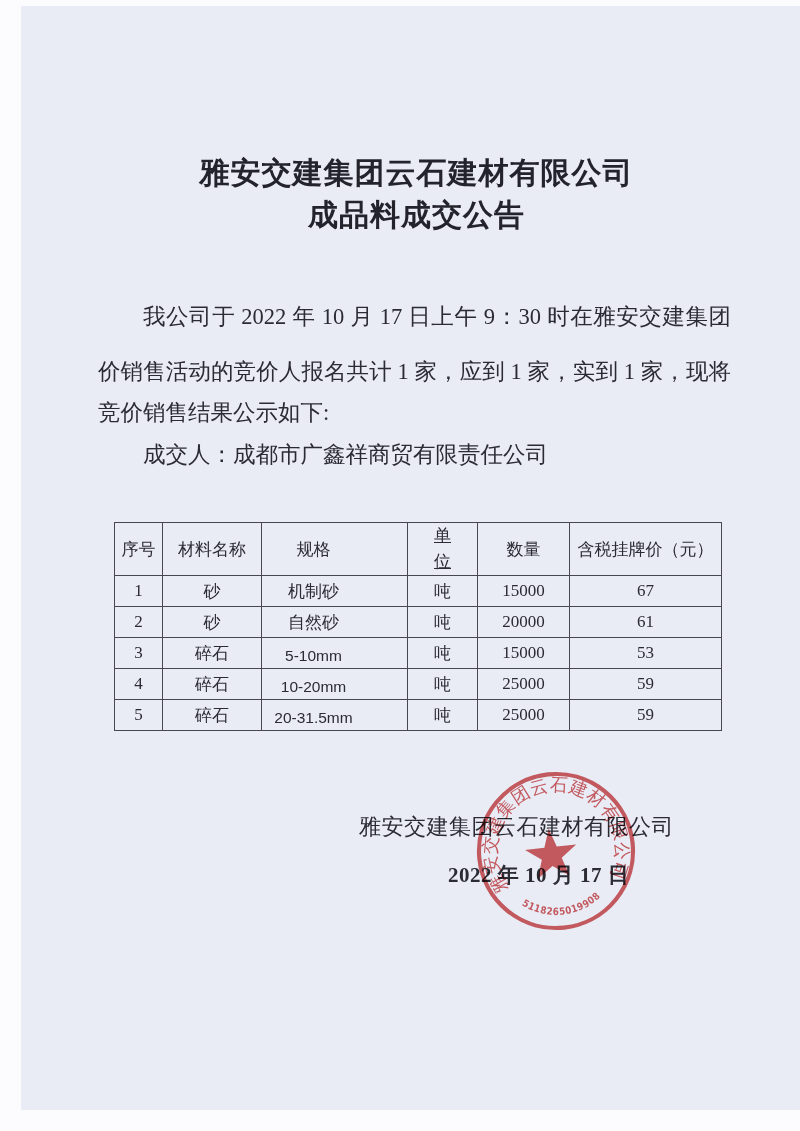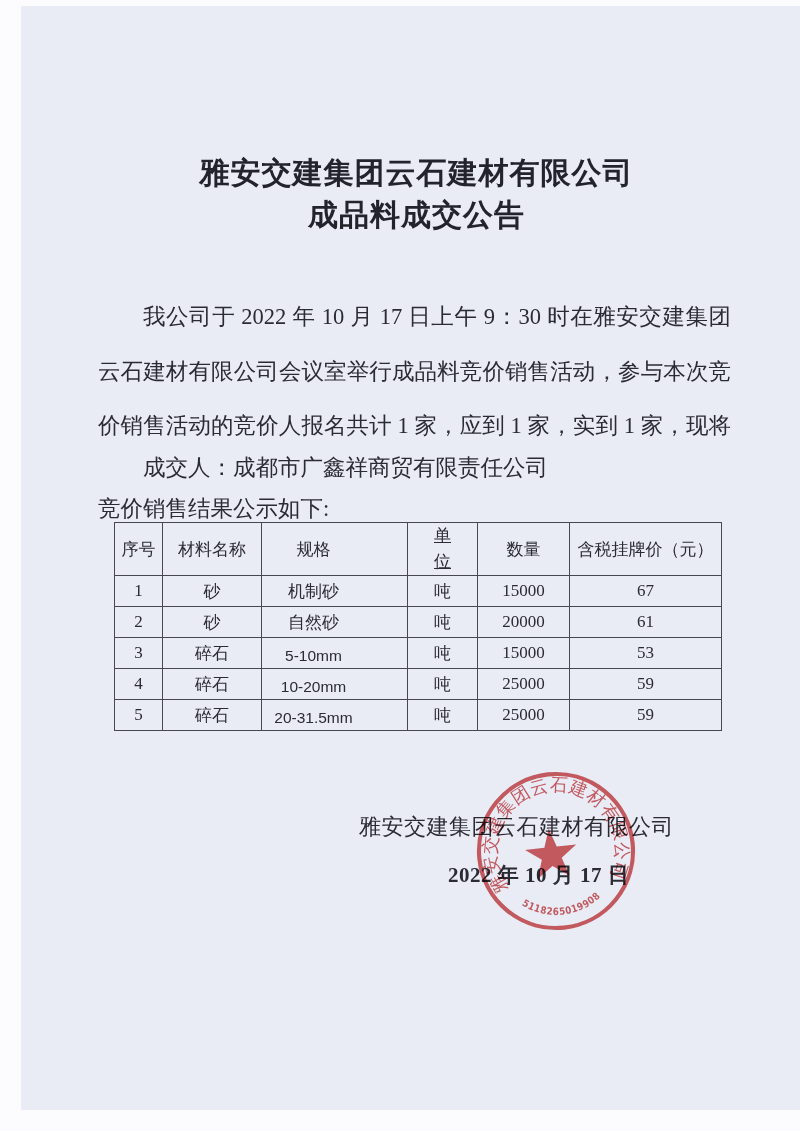--- a/index.html
+++ b/index.html
@@ -64,24 +64,23 @@
 
 <div class="page">
 
   <div class="title">
     <div>雅安交建集团云石建材有限公司</div>
     <div>成品料成交公告</div>
   </div>
 
   <div class="body-text">
     <div class="line jl indent">我公司于 2022 年 10 月 17 日上午 9：30 时在雅安交建集团</div>
-    <div class="line jl">云石建材有限公司会议室举行成品料竞价销售活动，参与本次竞</div>
     <div class="line jl">价销售活动的竞价人报名共计 1 家，应到 1 家，实到 1 家，现将</div>
+    <div class="line">竞价销售结果公示如下:</div>
     <div class="line indent">成交人：成都市广鑫祥商贸有限责任公司</div>
-    <div class="line">竞价销售结果公示如下:</div>
   </div>
 
   <div class="tablewrap">
     <table>
       <colgroup>
         <col style="width:48px">
           <col style="width:99px">
           <col style="width:146px">
         <col style="width:70px">
           <col style="width:92px">

